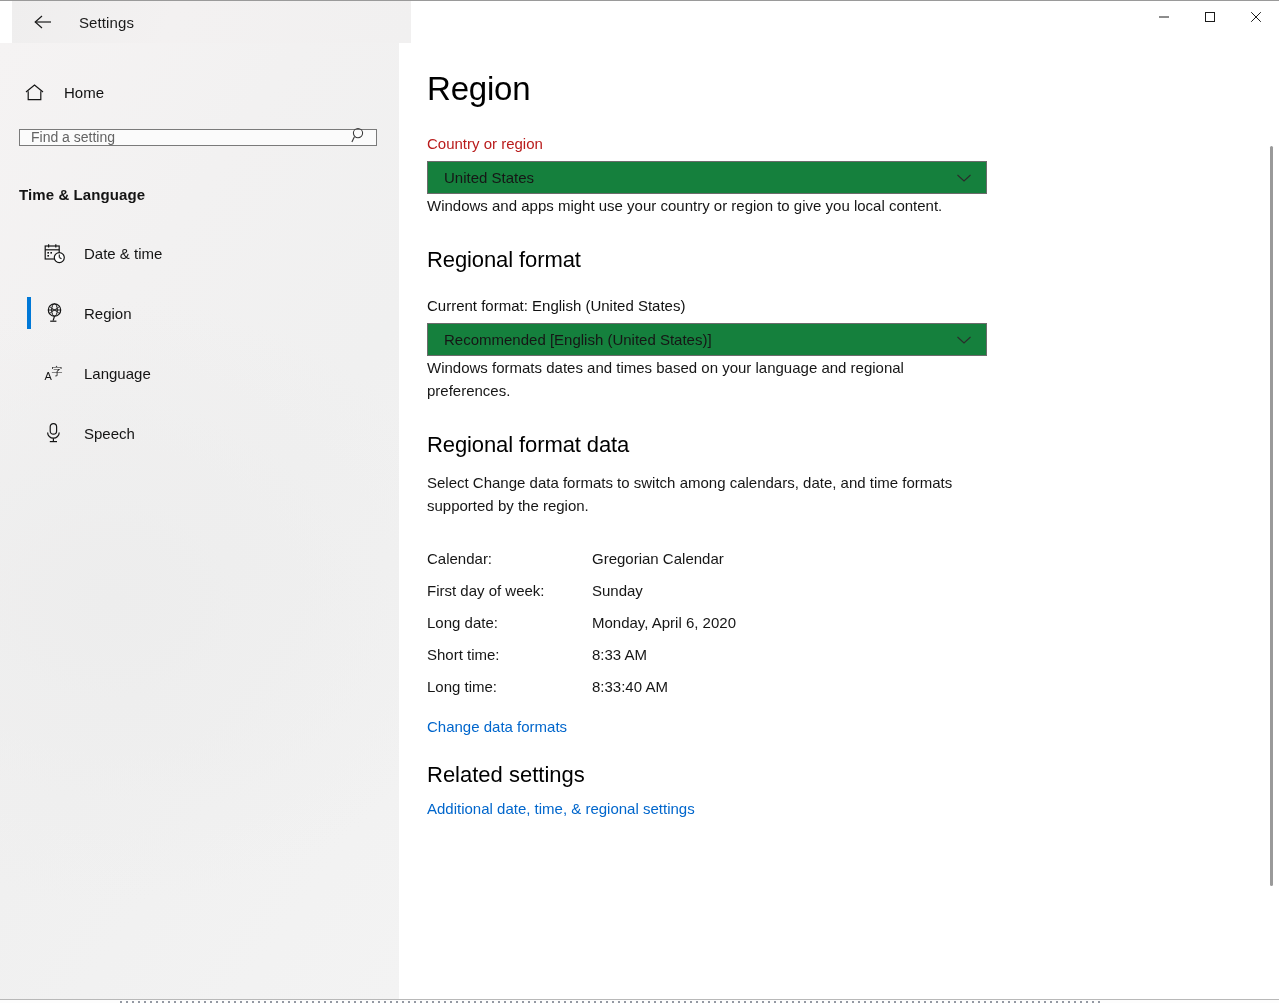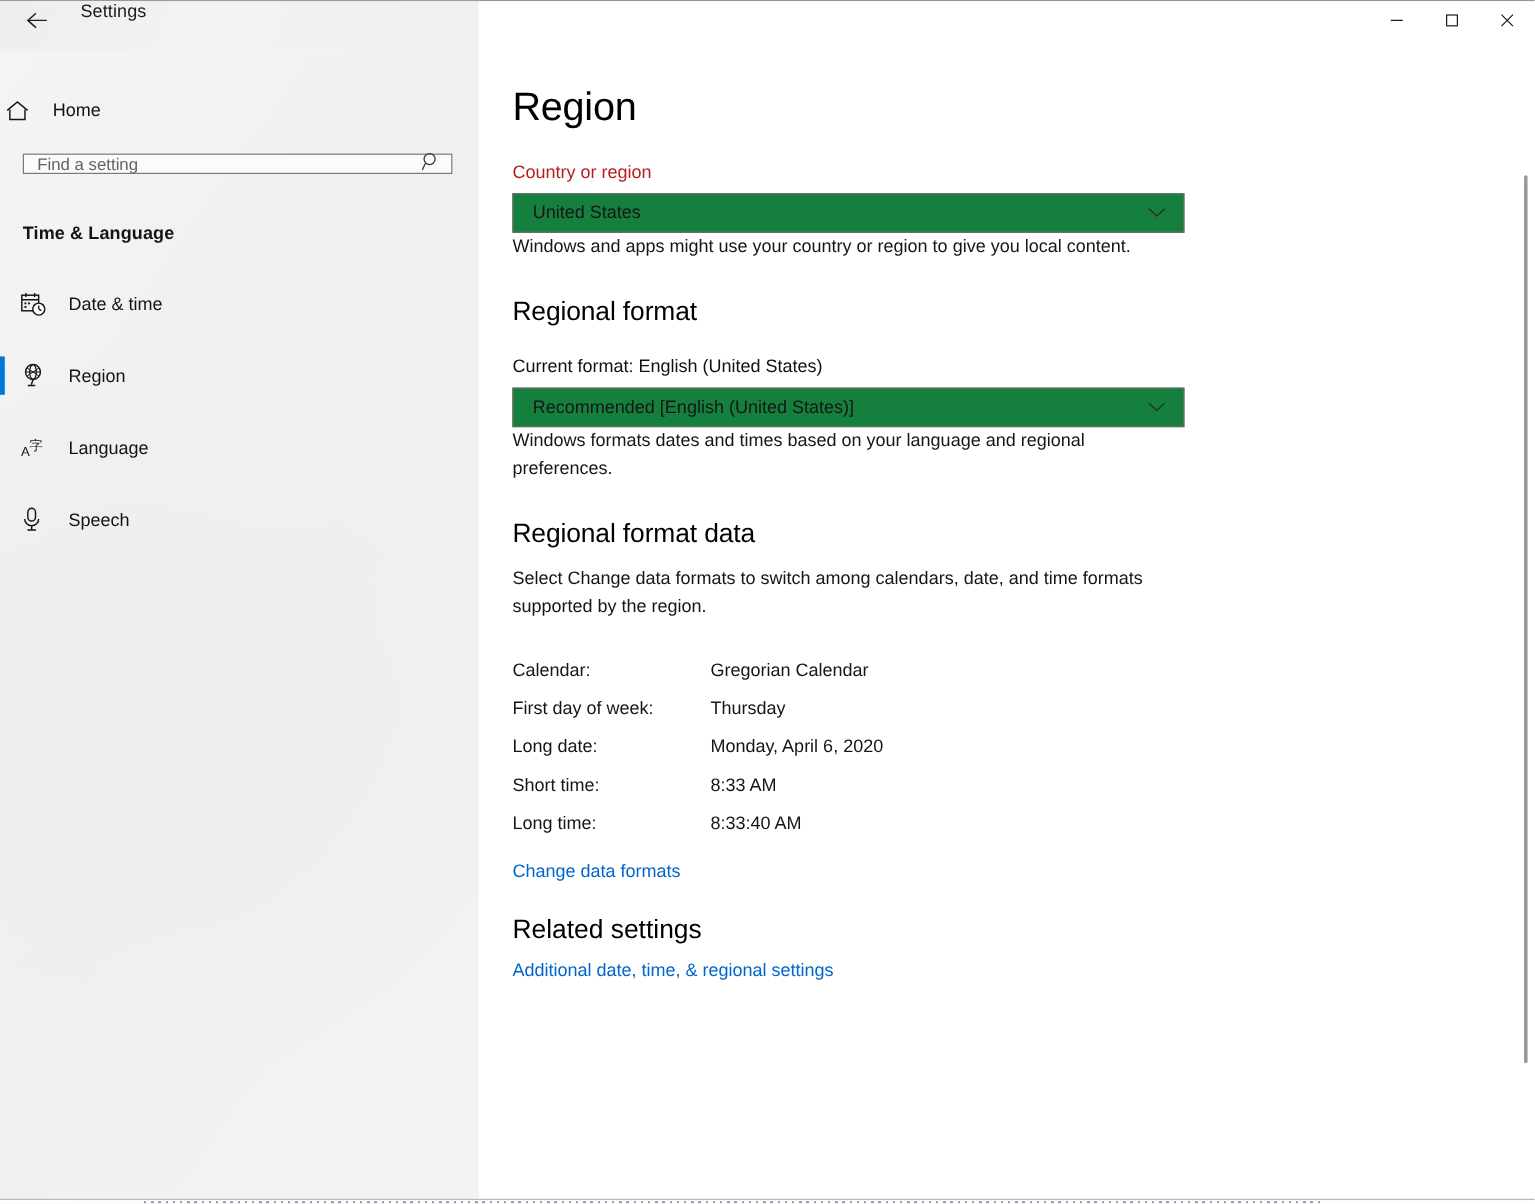--- a/index.html
+++ b/index.html
@@ -28,22 +28,23 @@
     width: 1279px;
     height: 42px;
     z-index: 6;
     display: flex;
     align-items: center;
   }
   .titlebar-left {
     width: 399px;
     height: 42px;
     display: flex;
-    align-items: flex-start;
+    align-items: center;
     background: linear-gradient(110deg, #efeeee 0%, #f3f1f1 40%, #f1f0f0 100%);
+    margin-left: 12px;
   }
   .back-button {
     width: 46px;
     height: 32px;
     margin-left: 8px;
     display: flex;
     align-items: center;
     justify-content: center;
     cursor: default;
   }
@@ -81,21 +82,21 @@
     background:
       radial-gradient(ellipse 520px 420px at 28% 58%, #ededed 0%, rgba(240,240,240,0) 72%),
       linear-gradient(125deg, #f5f3f3 0%, #f2f1f1 28%, #f0f0f0 55%, #f3f3f3 100%);
   }
 
   .nav-home {
     display: flex;
     align-items: center;
     height: 40px;
     margin-top: 29px;
-    padding-left: 4px;
+    padding-left: 24px;
     cursor: default;
   }
   .nav-home .glyph {
     width: 30px;
     display: flex;
     align-items: center;
     justify-content: flex-start;
   }
   .nav-home .label {
     font-size: 15px;
@@ -130,21 +131,21 @@
   }
 
   .sidebar-heading {
     font-size: 15px;
     font-weight: bold;
     color: #141414;
     margin: 41px 0 0 19px;
     letter-spacing: .1px;
   }
 
-  .nav-list { margin-top: 30px; }
+  .nav-list { margin-top: 30px; padding-left: 27px; }
 
   .nav-item {
     position: relative;
     display: flex;
     align-items: center;
     height: 40px;
     margin-bottom: 20px;
     padding-left: 17px;
     cursor: default;
   }
@@ -490,21 +491,21 @@
       <div class="desc-text">Select Change data formats to switch among calendars, date, and time formats supported by the region.</div>
 
       <table class="data-table">
         <tbody>
           <tr>
             <td class="key">Calendar:</td>
             <td class="val">Gregorian Calendar</td>
           </tr>
           <tr>
             <td class="key">First day of week:</td>
-            <td class="val">Thursday</td>
+            <td class="val">Sunday</td>
           </tr>
           <tr>
             <td class="key">Long date:</td>
             <td class="val">Monday, April 6, 2020</td>
           </tr>
           <tr>
             <td class="key">Short time:</td>
             <td class="val">8:33 AM</td>
           </tr>
           <tr>

